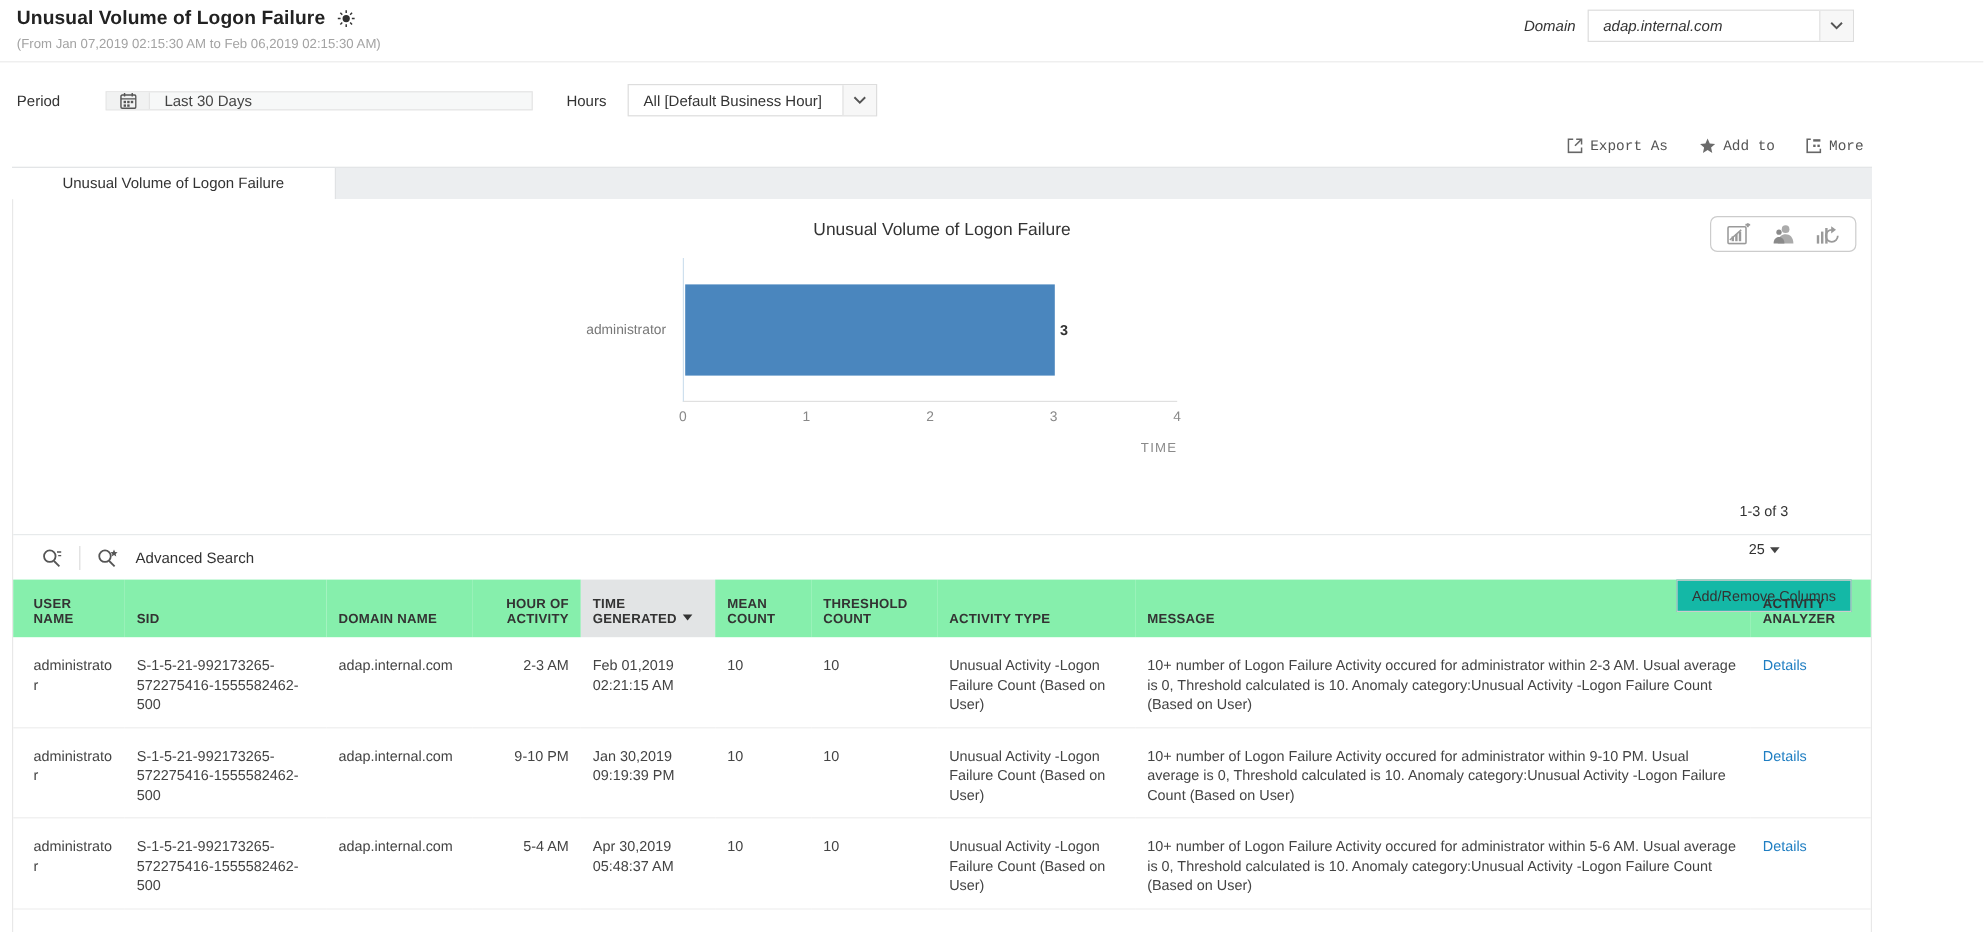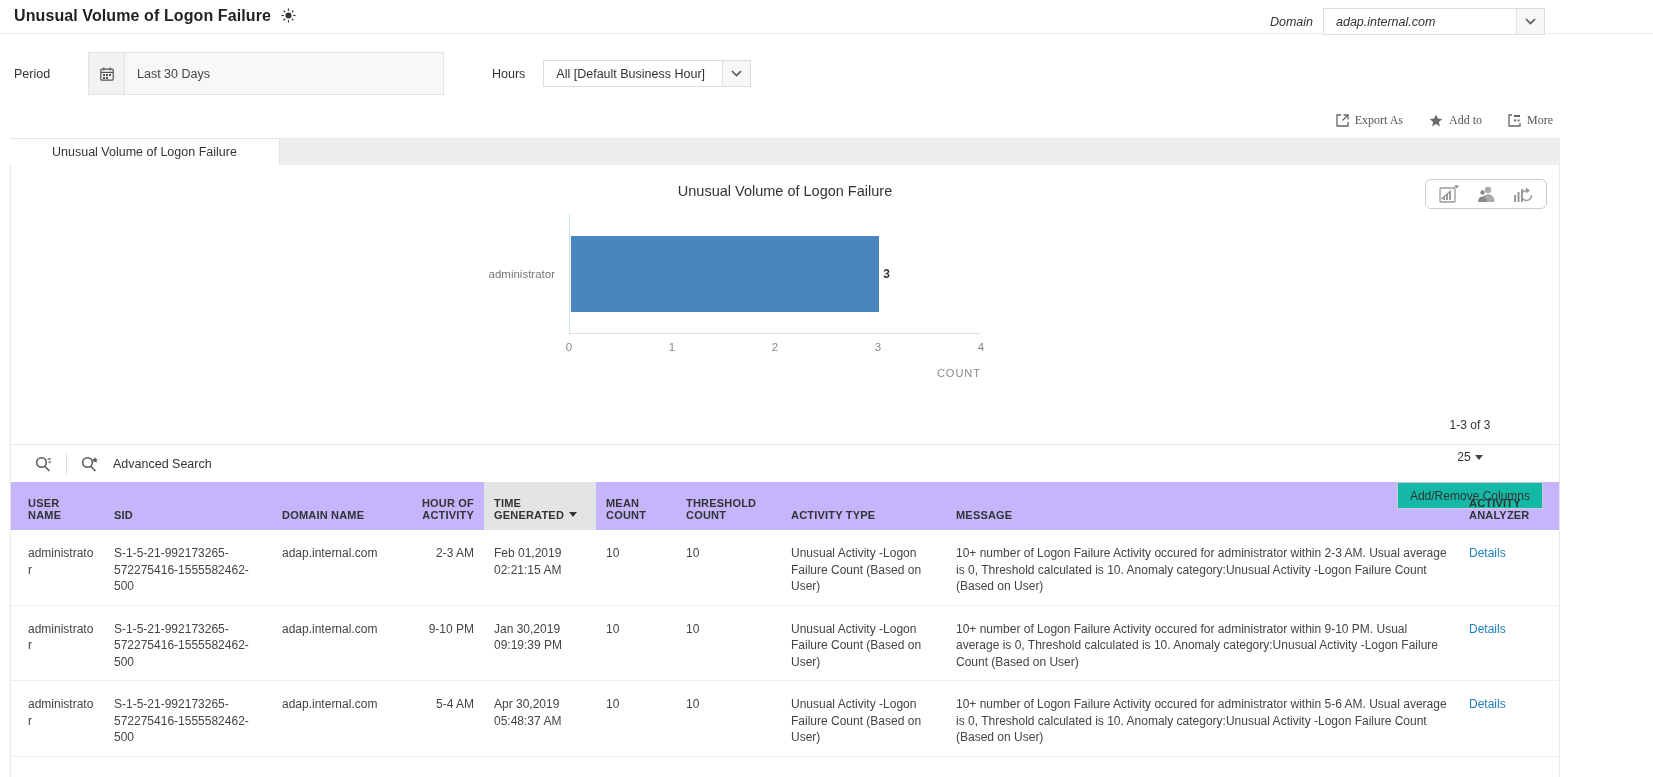--- a/index.html
+++ b/index.html
@@ -18,29 +18,29 @@
   .select-value { display:flex; align-items:center; padding:0 12px; font-size:12.5px; color:#333; flex:1; white-space:nowrap; }
   .select-arrow { display:flex; align-items:center; justify-content:center; width:28px; border-left:1px solid #e2e2e2; background:#f7f7f7; }
   .domain-select { width:222px; }
 
   .header-divider { border-bottom:1px solid #ececec; }
 
   
   .filter-row { display:flex; align-items:center; padding:18px 4px 14px 14px; }
   .filter-label { font-size:12.5px; color:#333; }
   .period-label { width:74px; }
-  .period-input { display:flex; align-items:stretch; width:356px; height:43px; border:1px solid #e4e4e4; background:#f7f8f8; cursor:pointer; }
+  .period-input { display:flex; align-items:stretch; width:356px; height:16px; border:1px solid #e4e4e4; background:#f7f8f8; cursor:pointer; }
   .cal-cell { display:flex; align-items:center; justify-content:center; width:36px; border-right:1px solid #e4e4e4; background:#f1f2f2; }
   .period-value { display:flex; align-items:center; padding:0 12px; font-size:12.5px; color:#444; }
-  .hours-label { margin-left:48px; margin-right:18px; }
+  .hours-label { margin-left:28px; margin-right:18px; }
   .hours-select { width:208px; }
 
   
   .action-row { display:flex; justify-content:flex-end; align-items:center; gap:26px; padding:4px 100px 10px 0; }
-  .action-btn { display:flex; align-items:center; gap:6px; font-size:12px; color:#555; background:none; border:none; cursor:pointer; font-family:Liberation Serif, serif; }
+  .action-btn { display:flex; gap:6px; font-size:12px; color:#555; background:none; border:none; cursor:pointer; font-family:Liberation Mono, monospace; }
 
   
   .tab-strip { margin:0 93px 0 10px; background:#eceef0; border-top:1px solid #e3e5e7; height:27px; display:flex; }
   .tab { background:#fff; padding:0 42px; display:flex; align-items:center; font-size:12.5px; color:#333; border-right:1px solid #e0e2e4; cursor:default; }
 
   
   .panel { margin:0 93px 0 10px; background:#fff; border-left:1px solid #e8e8e8; border-right:1px solid #e8e8e8; border-bottom:1px solid #e8e8e8; height:615px; position:relative; }
 
   
   .chart-section { position:relative; height:279px; }
@@ -64,21 +64,21 @@
   .tt-divider { width:1px; height:20px; background:#ddd; margin:0 6px; }
   .adv-search-label { font-size:12.5px; color:#333; margin-left:6px; cursor:pointer; }
   .tt-right { display:flex; align-items:center; gap:18px;flex-direction:column; }
   .pagination-text { font-size:12px; color:#333; }
   .page-size { display:flex; align-items:center; gap:4px; font-size:12px; color:#333; cursor:pointer; }
   .caret-down { width:0; height:0; border-left:4px solid transparent; border-right:4px solid transparent; border-top:5px solid #444; display:inline-block; }
   .add-remove-btn { border:1px solid #ccc; background:#14b8a6; height:27px; padding:0 12px; font-size:12px; color:#333; cursor:pointer; font-family:inherit; }
 
   
   table { width:100%; border-collapse:collapse; table-layout:fixed; }
-  thead th { background:#c4b5fd; font-size:11px; font-weight:700; color:#333; text-align:left; text-transform:uppercase; vertical-align:bottom; padding:8px 10px 9px 10px; height:48px; letter-spacing:.2px; }
+  thead th { background:#86efac; font-size:11px; font-weight:700; color:#333; text-align:left; text-transform:uppercase; vertical-align:bottom; padding:8px 10px 9px 10px; height:48px; letter-spacing:.2px; }
   thead th.sorted { background:#e2e4e5; }
   thead th .sort-arrow { display:inline-block; margin-left:5px; width:0; height:0; border-left:4px solid transparent; border-right:4px solid transparent; border-top:5px solid #333; vertical-align:2px; }
   th:nth-child(1), td:nth-child(1) { width:93px; }
   th:nth-child(2), td:nth-child(2) { width:168px; }
   th:nth-child(3), td:nth-child(3) { width:122px; }
   th:nth-child(4), td:nth-child(4) { width:90px;text-align:right; }
   th:nth-child(5), td:nth-child(5) { width:112px; }
   th:nth-child(6), td:nth-child(6) { width:80px; }
   th:nth-child(7), td:nth-child(7) { width:105px; }
   th:nth-child(8), td:nth-child(8) { width:165px; }
@@ -105,20 +105,21 @@
             <line x1="0.5" y1="8" x2="3" y2="8"></line>
             <line x1="13" y1="8" x2="15.5" y2="8"></line>
             <line x1="2.8" y1="2.8" x2="4.5" y2="4.5"></line>
             <line x1="11.5" y1="11.5" x2="13.2" y2="13.2"></line>
             <line x1="13.2" y1="2.8" x2="11.5" y2="4.5"></line>
             <line x1="4.5" y1="11.5" x2="2.8" y2="13.2"></line>
           </g>
         </svg>
     </span>
   </div>
+  <div class="subtitle">(From Jan 07,2019 02:15:30 AM to Feb 06,2019 02:15:30 AM)</div>
 
   <div class="domain-block">
     <span class="domain-label">Domain</span>
     <div class="select domain-select">
       <span class="select-value">adap.internal.com</span>
       <span class="select-arrow">
         <svg width="11" height="7" viewBox="0 0 11 7">
             <polyline points="1,1 5.5,5.5 10,1" fill="none" stroke="#555" stroke-width="1.6"></polyline>
           </svg>
       </span>
@@ -262,21 +263,21 @@
         <div class="bar" id="chart-bar" style="width: 75%; background: rgb(74, 134, 190);"></div>
         <span class="bar-value" id="bar-value" style="left: calc(75% + 1px);">3</span>
       </div>
       <div class="xticks" id="xticks">
           <span class="xtick" style="left: 0%;">0</span>
           <span class="xtick" style="left: 25%;">1</span>
           <span class="xtick" style="left: 50%;">2</span>
           <span class="xtick" style="left: 75%;">3</span>
           <span class="xtick" style="left: 100%;">4</span>
         </div>
-      <div class="xaxis-label">COUNT</div>
+      <div class="xaxis-label">TIME</div>
     </div>
   </div>
 
   <div class="table-toolbar">
     <div class="tt-left">
       <button class="icon-btn">
         <span>
           <svg width="17" height="16" viewBox="0 0 17 16">
               <g fill="none" stroke="#555" stroke-width="1.5">
                 <circle cx="6.5" cy="6.5" r="4.8"></circle>

